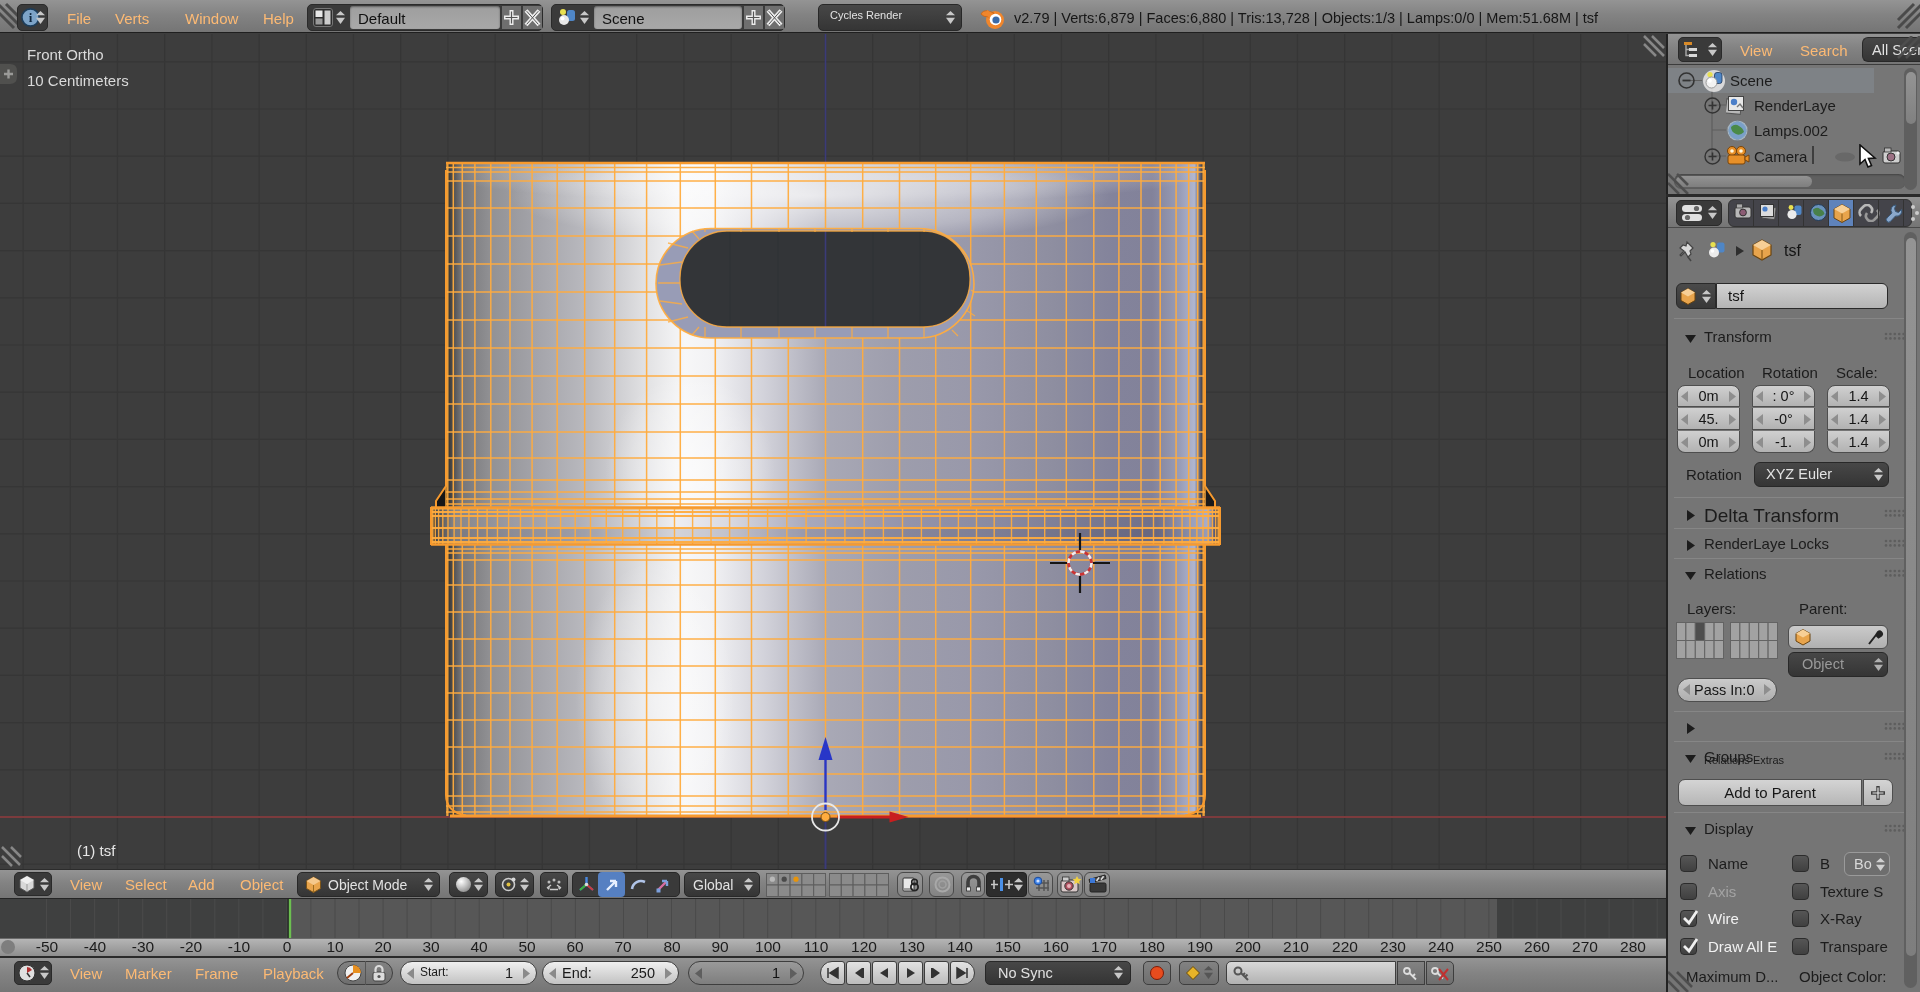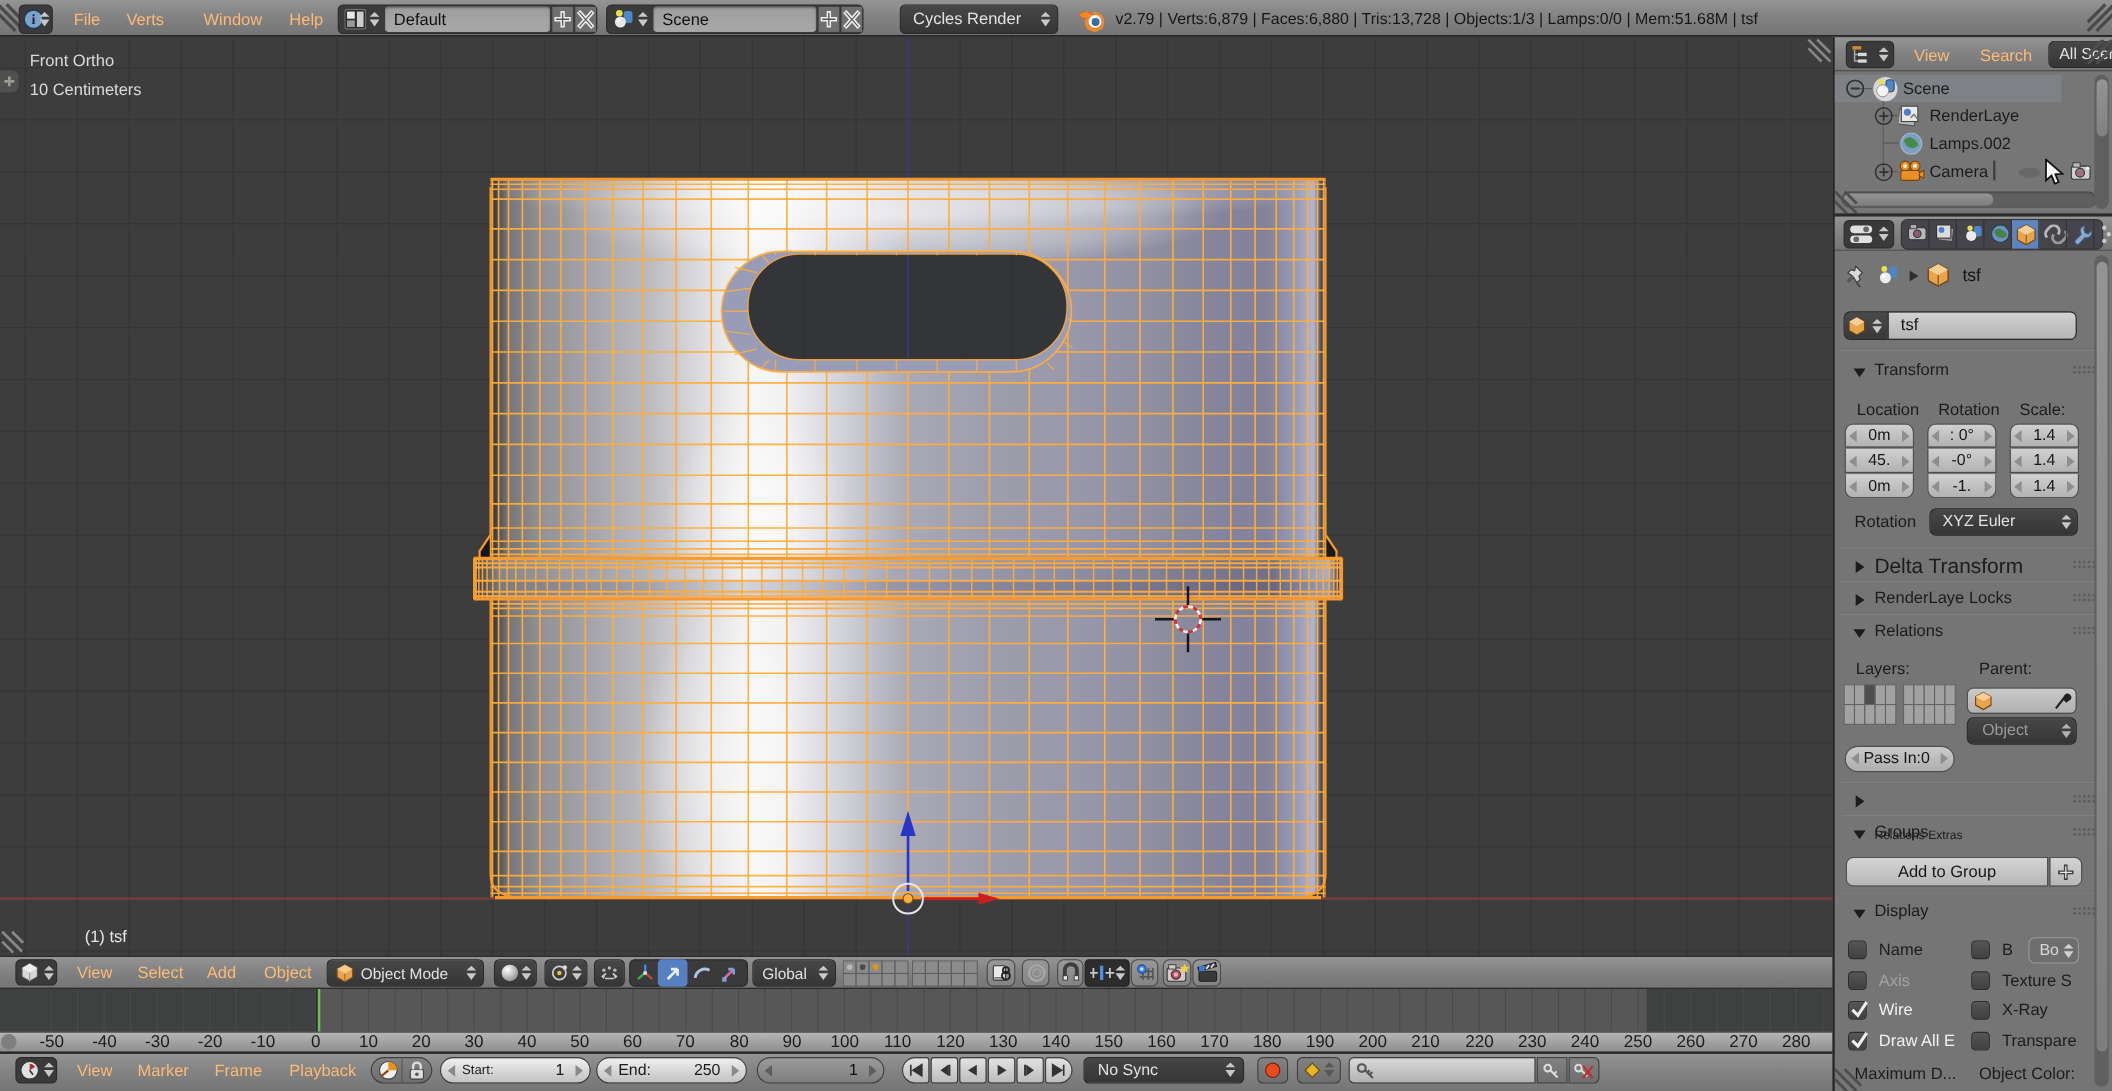--- a/index.html
+++ b/index.html
@@ -68,21 +68,21 @@
 <div class="abs" style="left:602px;top:10px;color:#111;font-size:15px">Scene</div>
 <svg class="abs" style="left:744px;top:6px" width="40" height="23">
     <rect x="0" y="0" width="19" height="23" fill="#6f6f6f"></rect>
     <path d="M9.5,4 V19 M2,11.5 H17" stroke="#ededed" stroke-width="4"></path>
     <path d="M9.5,5.5 V17.5 M3.5,11.5 H15.5" stroke="#555" stroke-width="1.2"></path>
     <rect x="21" y="0" width="19" height="23" fill="#6f6f6f"></rect>
     <path d="M24,4.5 L37,19 M37,4.5 L24,19" stroke="#ededed" stroke-width="4"></path>
     <path d="M24.7,5.2 L36.3,18.3 M36.3,5.2 L24.7,18.3" stroke="#555" stroke-width="1"></path>
   </svg>
 <div class="abs ddark" style="left:818px;top:4px;width:144px;height:27px;border-radius:5px"></div>
-<div class="abs darktxt" style="left:830px;top:9px;font-size:15px">Cycles Render</div>
+<div class="abs darktxt" style="left:830px;top:9px;font-size:11px">Cycles Render</div>
 <svg style="position:absolute;left:946px;top:11px" width="9" height="13">
     <path d="M0,4.3 L4.5,0 L9.0,4.3 Z" fill="#c8c8c8"></path>
     <path d="M0,6.7 L4.5,13.0 L9.0,6.7 Z" fill="#c8c8c8"></path>
   </svg>
 <svg class="abs" style="left:980px;top:5px" width="26" height="25">
 <circle cx="15" cy="15" r="9" fill="#f0862c"></circle>
 <path d="M1,9 Q3,5 8,6 L14,8 L9,12 Q3,12 1,9 Z" fill="#f0862c" stroke="#c86414" stroke-width="0.8"></path>
 <path d="M6,7 L14,13" stroke="#f0862c" stroke-width="5"></path>
 <circle cx="15.5" cy="14.5" r="5.8" fill="#fff"></circle>
 <circle cx="16" cy="15" r="3.6" fill="#3a6aa8"></circle>
@@ -931,21 +931,21 @@
     <circle cx="10.8" cy="2.0" r="1.3" fill="#5e5e5e"></circle>
     <circle cx="15.200000000000001" cy="2.0" r="1.3" fill="#5e5e5e"></circle>
     <circle cx="19.6" cy="2.0" r="1.3" fill="#5e5e5e"></circle>
     <circle cx="2.0" cy="6.4" r="1.3" fill="#5e5e5e"></circle>
     <circle cx="6.4" cy="6.4" r="1.3" fill="#5e5e5e"></circle>
     <circle cx="10.8" cy="6.4" r="1.3" fill="#5e5e5e"></circle>
     <circle cx="15.200000000000001" cy="6.4" r="1.3" fill="#5e5e5e"></circle>
     <circle cx="19.6" cy="6.4" r="1.3" fill="#5e5e5e"></circle>
   </svg>
 <div class="abs" style="left:1678px;top:779px;width:184px;height:27px;background:linear-gradient(#d4d4d4,#b6b6b6);border:1px solid #4e4e4e;border-radius:7px 0 0 7px"></div>
-<div class="abs" style="left:1678px;top:784px;width:184px;text-align:center;color:#161616;font-size:15px">Add to Group</div>
+<div class="abs" style="left:1678px;top:784px;width:184px;text-align:center;color:#161616;font-size:15px">Add to Parent</div>
 <div class="abs" style="left:1863px;top:779px;width:30px;height:27px;background:linear-gradient(#d4d4d4,#b6b6b6);border:1px solid #4e4e4e;border-radius:0 7px 7px 0"></div>
 <svg class="abs" style="left:1869px;top:784px" width="18" height="18">
     <path d="M9,2 V16 M2,9 H16" stroke="#3e3e3e" stroke-width="3.4"></path>
     <path d="M9,3.5 V14.5 M3.5,9 H14.5" stroke="#e8e8e8" stroke-width="1.2"></path>
   </svg>
 <div class="abs" style="left:1674px;top:812px;width:234px;height:1px;background:#5a5a5a;border-bottom:1px solid #868686"></div>
 <svg class="abs" style="left:1684px;top:824px" width="13" height="13">
     <path d="M1,3 L12,3 L6.5,11 Z" fill="#1c1c1c"></path>
   </svg>
 <div class="abs plabel" style="left:1704px;top:820px;font-size:15px">Display</div>

